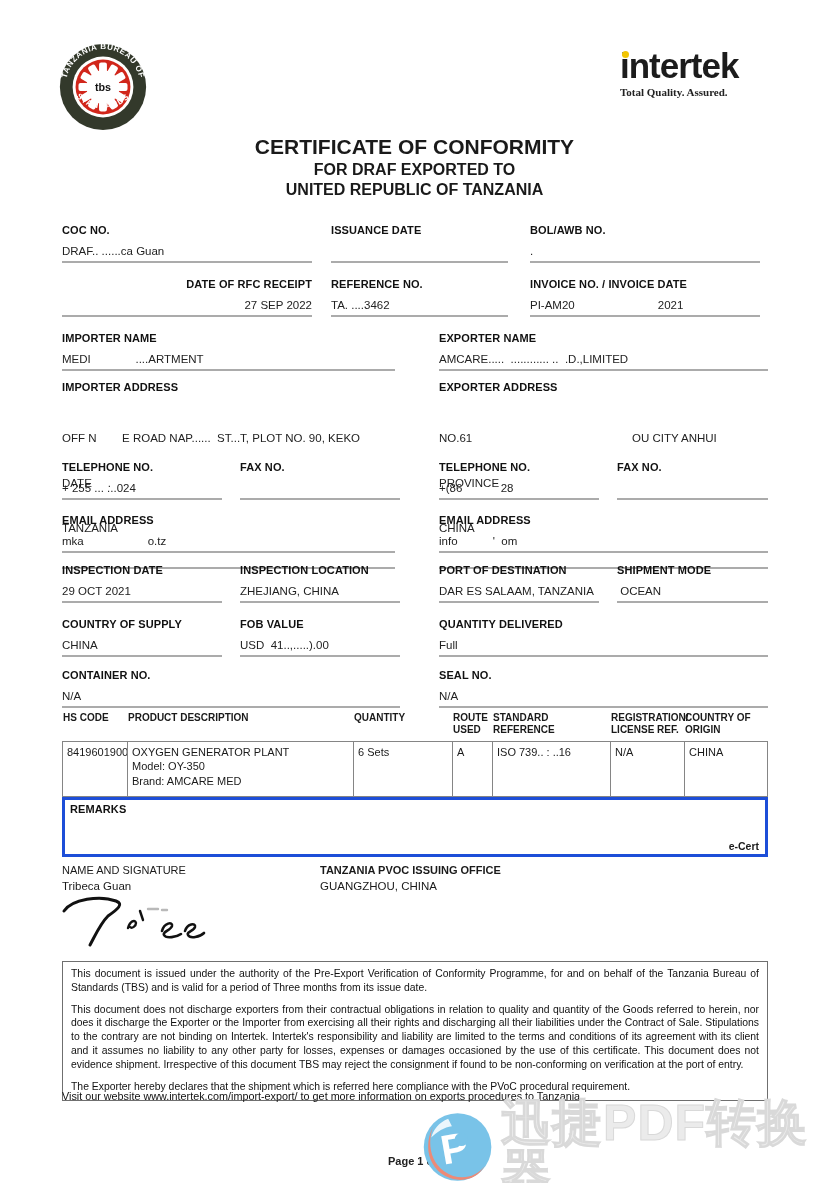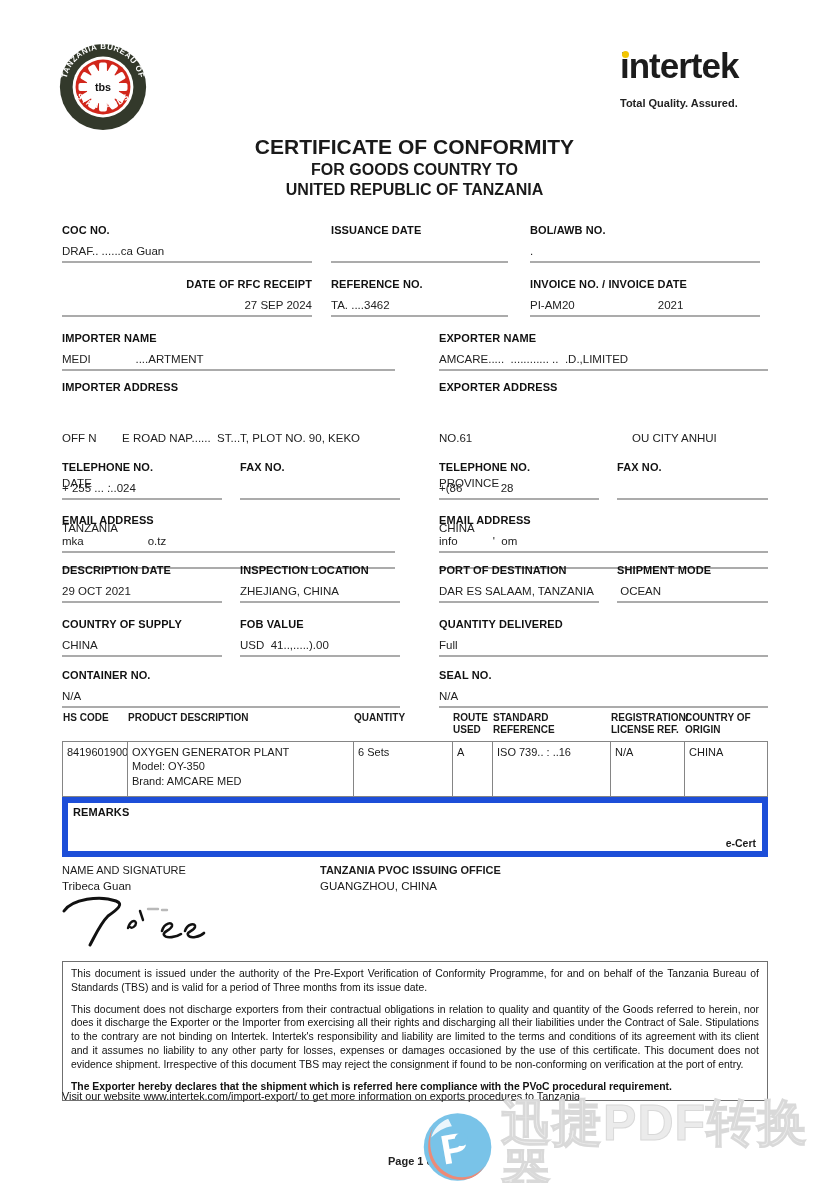--- a/index.html
+++ b/index.html
@@ -5,50 +5,50 @@
   html,body{margin:0;padding:0;background:#ffffff;}
   .page{
     position:relative;width:829px;height:1183px;background:#fff;overflow:hidden;
     font-family:"Liberation Sans", sans-serif;color:#1a1a1a;
   }
   
   .tbs-logo{position:absolute;left:54px;top:38px;width:98px;height:98px;}
   .intertek{position:absolute;left:620px;top:48px;}
   .intertek .wordmark{position:relative;font-size:35px;font-weight:bold;letter-spacing:-1px;color:#1c1c1c;line-height:1;text-align:right;}
   .intertek .i-dot{position:absolute;left:2px;top:3px;width:7px;height:7px;border-radius:50%;background:#f2c500;}
-  .intertek .tagline{font-size:11px;font-weight:bold;color:#222;margin-top:14px;}
+  .intertek .tagline{font-size:11px;font-weight:bold;color:#222;margin-top:3px;font-family:Liberation Serif, serif;}
   .title{position:absolute;left:0;top:134px;width:829px;text-align:center;line-height:1.25;}
   .title .t1{font-size:21px;font-weight:bold;}
   .title .t2{font-size:16px;font-weight:bold;}
   
   .field{position:absolute;}
   .flabel{font-size:11px;font-weight:bold;color:#111;letter-spacing:0.1px;white-space:pre;}
   .fvalue{font-size:11.5px;color:#222;margin-top:8px;min-height:15px;padding-bottom:2px;
           border-bottom:2px solid #ababab;white-space:pre-wrap;line-height:1.3;}
   
   .thead{position:absolute;left:62px;top:712px;width:706px;display:flex;}
   .thcell{font-size:10px;font-weight:bold;line-height:1.2;padding:0 4px 0 1px;box-sizing:border-box;}
   .trow{position:absolute;left:62px;top:741px;width:706px;display:flex;box-sizing:border-box;}
   .tcell{border:1px solid #858585;border-right:none;box-sizing:border-box;
          font-size:11px;padding:3px 4px;line-height:1.3;min-height:56px;}
   .tcell:last-child{border-right:1px solid #858585;}
   
-  .remarks{position:absolute;left:62px;top:797px;width:706px;height:60px;border:6px solid #1d4ed8;box-sizing:border-box;}
+  .remarks{position:absolute;left:62px;top:797px;width:706px;height:60px;border:3px solid #1d4ed8;box-sizing:border-box;}
   .remarks .flabel{padding:3px 5px;}
   .ecert{position:absolute;right:6px;bottom:2px;font-size:10.5px;font-weight:bold;}
   .sig-label{position:absolute;left:62px;top:864px;font-size:11px;font-weight:normal;}
   .sig-name{position:absolute;left:62px;top:880px;font-size:11.5px;}
   .sig-scribble{position:absolute;left:58px;top:893px;}
   .office-label{position:absolute;left:320px;top:864px;font-size:11px;font-weight:bold;}
   .office-value{position:absolute;left:320px;top:880px;font-size:11.5px;}
   
   .legal{position:absolute;left:62px;top:961px;width:706px;border:1px solid #6f6f6f;box-sizing:border-box;
          padding:5px 8px 4px 8px;}
   .legal p{margin:0 0 8px 0;font-size:10.4px;line-height:1.33;text-align:justify;color:#111;}
-  .legal p:last-child{margin-bottom:2px;font-weight:bold;}
+  .legal p:last-child{margin-bottom:2px;}
   .website{position:absolute;left:62px;top:1090px;font-size:10.8px;color:#111;}
   .pagenum{position:absolute;left:388px;top:1155px;font-size:11px;font-weight:600;color:#222;}
   
   .watermark{position:absolute;left:420px;top:1096px;display:flex;align-items:center;z-index:6;}
   .wm-text{font-size:50px;font-weight:bold;letter-spacing:1px;color:#ebebeb;
            -webkit-text-stroke:1px #d9d9d9;margin-left:6px;line-height:1;margin-top:2px;}
 </style>
 </head>
 <body>
 
@@ -93,40 +93,40 @@
   <div class="intertek">
     <div class="wordmark">
       <span>intertek</span>
       <span class="i-dot"></span>
     </div>
     <div class="tagline">Total Quality. Assured.</div>
   </div>
 
   <div class="title">
     <div class="t1">CERTIFICATE OF CONFORMITY</div>
-    <div class="t2">FOR GOODS COUNTRY TO</div>
+    <div class="t2">FOR DRAF EXPORTED TO</div>
     <div class="t2">UNITED REPUBLIC OF TANZANIA</div>
   </div>
 
   <div class="field" style="left:62px;top:224px;width:250px;">
     <div class="flabel">COC NO.</div>
     <div class="fvalue">DRAF.. ......ca Guan</div>
   </div>
   <div class="field" style="left:530px;top:224px;width:230px;">
     <div class="flabel">BOL/AWB NO.</div>
     <div class="fvalue">.</div>
   </div>
   <div class="field" style="left:331px;top:224px;width:177px;">
     <div class="flabel">ISSUANCE DATE</div>
     <div class="fvalue"></div>
   </div>
 
   <div class="field" style="left:62px;top:278px;width:250px;text-align:right;">
     <div class="flabel">DATE OF RFC RECEIPT</div>
-    <div class="fvalue">27 SEP 2024</div>
+    <div class="fvalue">27 SEP 2022</div>
   </div>
   <div class="field" style="left:331px;top:278px;width:177px;">
     <div class="flabel">REFERENCE NO.</div>
     <div class="fvalue">TA. ....3462</div>
   </div>
   <div class="field" style="left:530px;top:278px;width:230px;">
     <div class="flabel">INVOICE NO. / INVOICE DATE</div>
     <div class="fvalue">PI-AM20                          2021</div>
   </div>
 
@@ -176,21 +176,21 @@
   <div class="field" style="left:62px;top:514px;width:333px;">
     <div class="flabel">EMAIL ADDRESS</div>
     <div class="fvalue">mka                    o.tz</div>
   </div>
   <div class="field" style="left:439px;top:514px;width:329px;">
     <div class="flabel">EMAIL ADDRESS</div>
     <div class="fvalue">info           '  om</div>
   </div>
 
   <div class="field" style="left:62px;top:564px;width:160px;">
-    <div class="flabel">DESCRIPTION DATE</div>
+    <div class="flabel">INSPECTION DATE</div>
     <div class="fvalue">29 OCT 2021</div>
   </div>
   <div class="field" style="left:240px;top:564px;width:160px;">
     <div class="flabel">INSPECTION LOCATION</div>
     <div class="fvalue">ZHEJIANG, CHINA</div>
   </div>
   <div class="field" style="left:439px;top:564px;width:160px;">
     <div class="flabel">PORT OF DESTINATION</div>
     <div class="fvalue">DAR ES SALAAM, TANZANIA</div>
   </div>

